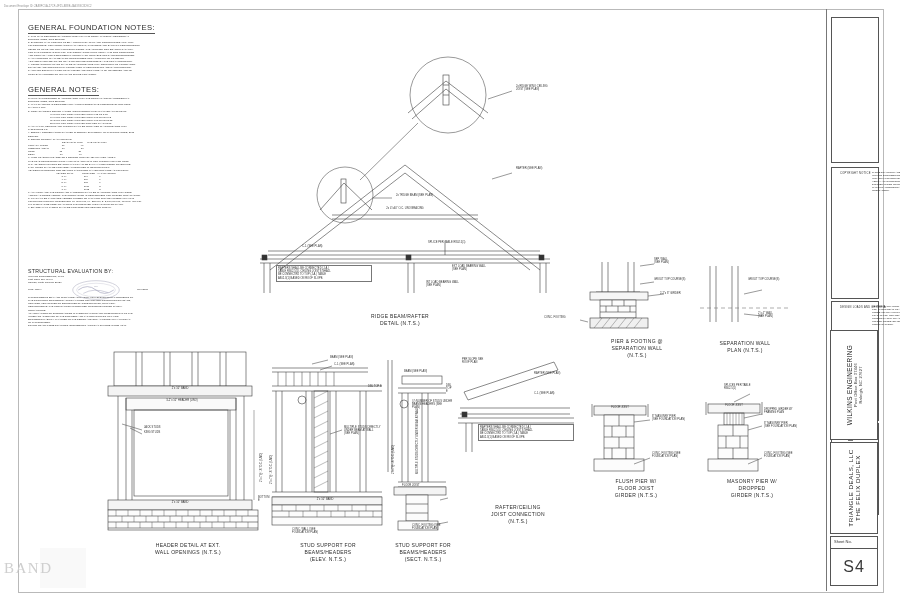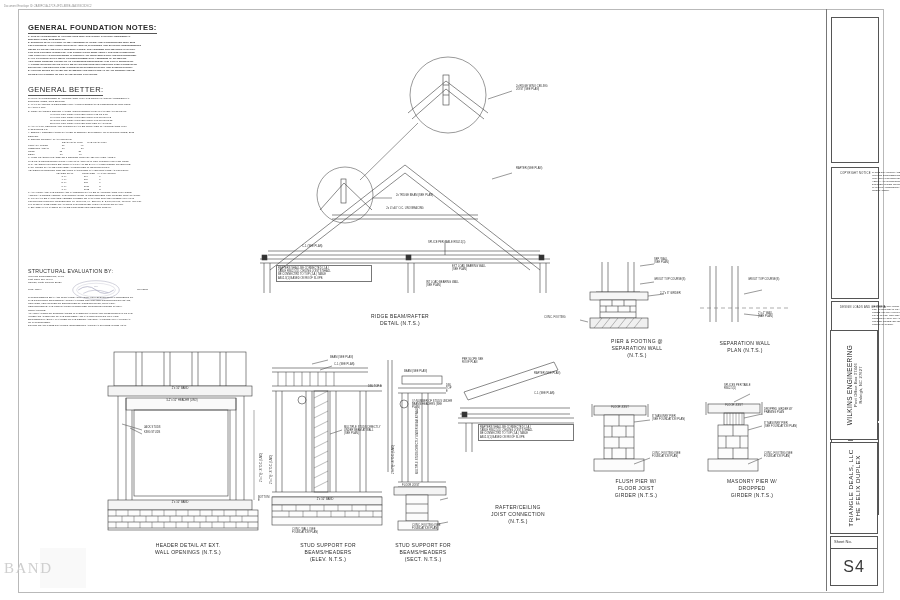--- a/index.html
+++ b/index.html
@@ -102,39 +102,39 @@
 </style>
 </head>
 <body>
 
 <div class="sheet">
 
   <div class="scan-header">Document Envelope ID: 2A88FC5A-27CF-4F25-B88E-4A4393C3D9C2</div>
 
   <div class="border-outer"></div>
 
-  <div class="notes" style="left:28px;top:16px;width:180px;font-weight:bold;">
+  <div class="notes" style="left:28px;top:16px;width:180px;">
     <div class="notes-title">GENERAL FOUNDATION NOTES:</div>
     <div class="notes-body">1. THIS PLAN DESIGNED IN ACCORDANCE WITH THE NORTH CAROLINA RESIDENTIAL
 BUILDING CODE, 2018 EDITION.
 2. EXTERIOR WALL FOOTING TO BE A MINIMUM OF 16"x8" AND CONSTRUCTED WITH 3000
 PSI CONCRETE. FOR FOUNDATION WALL HEIGHT, THICKNESS AND BACKFILL REQUIREMENTS
 REFER TO STATE AND LOCAL BUILDING CODES. THE ASSUMED SOIL BEARING CAPACITY
 FOR THIS PROJECT IS 2000 PSF. THE CONTRACTOR MUST VERIFY THE SITE CONDITIONS
 AND CONTACT A SOILS ENGINEER IF UNUSUAL OR UNSTABLE SOILS ARE ENCOUNTERED.
 3. ALL FOOTINGS SHALL BEAR ON UNDISTURBED SOIL A MINIMUM OF 12" BELOW
 ADJACENT FINISHED GRADE OR AS OTHERWISE DIRECTED BY THE LOCAL INSPECTOR.
 4. FOUNDATION DRAINAGE SHALL BE IN ACCORDANCE WITH SECTION R405 'FOUNDATION
 DRAINAGE' AND SECTION R406 'FOUNDATION WATERPROOFING AND DAMPPROOFING'.
 5. ANCHOR BOLTS SHALL BE 1/2" DIAMETER AND INSTALLED AT 72" ON CENTER AND 12"
 FROM EACH CORNER OR SILL PLATE SPLICE LOCATIONS.</div>
   </div>
 
   <div class="notes" style="left:28px;top:78px;width:180px;">
-    <div class="notes-title">GENERAL BETTER:</div>
+    <div class="notes-title">GENERAL NOTES:</div>
     <div class="notes-body">THIS PLAN IS DESIGNED IN ACCORDANCE WITH THE NORTH CAROLINA RESIDENTIAL
 BUILDING CODE, 2018 EDITION.
 1. WALL CLADDING IS DESIGNED FOR A POSITIVE/NEGATIVE PRESSURE OF NOT LESS
 THAN 24.0 PSF.
 2. ROOF CLADDING DESIGN VALUES (POSITIVE/NEGATIVE) SHALL BE AS FOLLOWS:</div>
     <div class="notes-body-ind">46.8 PSF FOR ROOF PITCHES FROM 0:12 TO 3:12
 34.0 PSF FOR ROOF PITCHES FROM 3.01:12 TO 7:12
 31.2 PSF FOR ROOF PITCHES FROM 7.01:12 TO 12:12
 28.8 PSF FOR ROOF PITCHES GREATER THAN 12:12</div>
     <div class="notes-body">3. ALL WALLS, CEILINGS AND FLOORS SHALL BE INSULATED IN ACCORDANCE WITH

